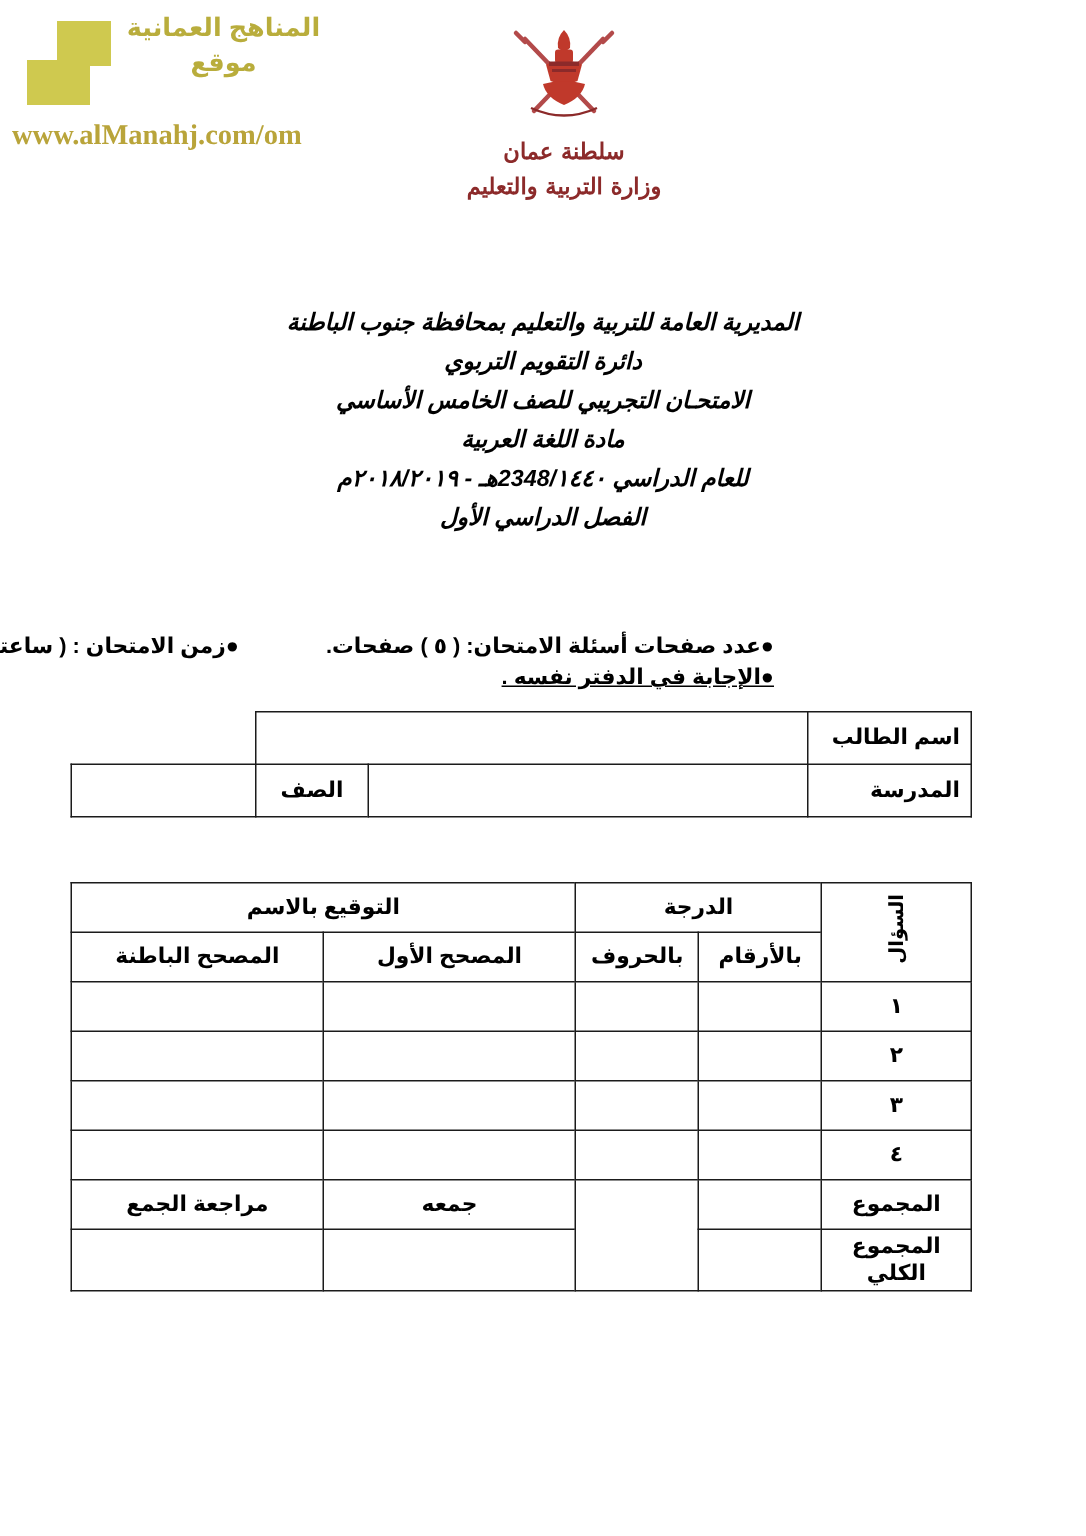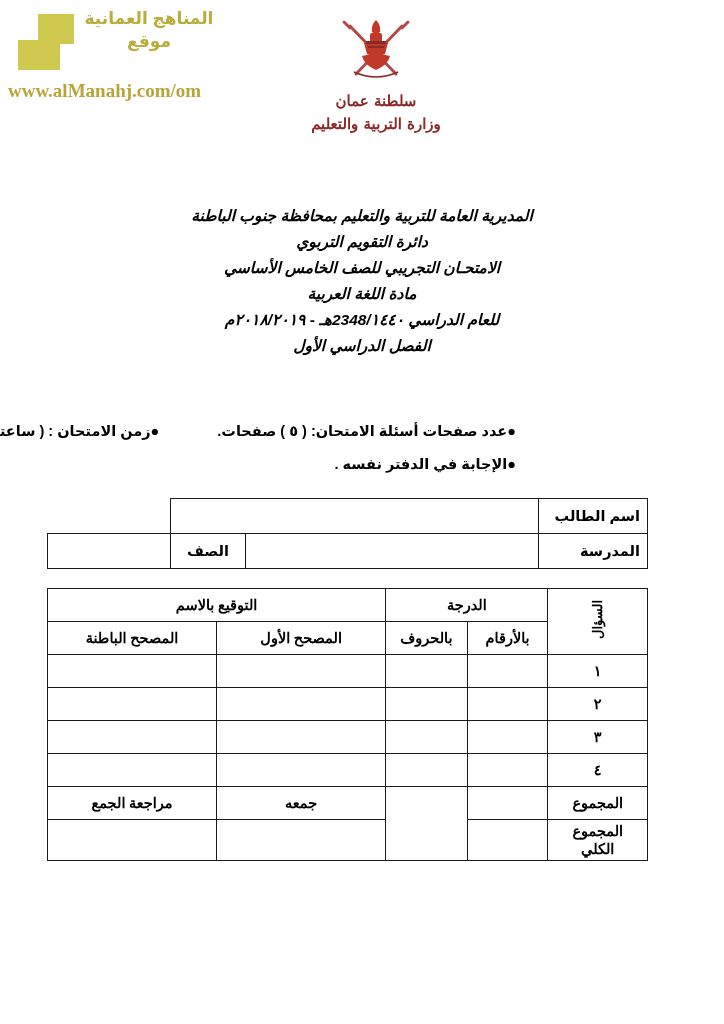--- a/index.html
+++ b/index.html
@@ -113,47 +113,47 @@
     font-size: 14.5px;
     line-height: 21px;
     direction: rtl;
   }
   #exam-meta .meta-row {
     display: flex;
     justify-content: flex-start;
     gap: 58px;
     white-space: nowrap;
   }
-  #exam-meta .meta-row2 { margin-top: 12px; }
+  #exam-meta .meta-row2 { margin-top: 0; text-decoration: underline; }
 
   
   table.doc {
     position: absolute;
     border-collapse: collapse;
     direction: rtl;
     font-weight: bold;
     font-size: 14.5px;
   }
   table.doc td {
     border: 1.3px solid #1b1b1b;
     padding: 2px 7px;
     vertical-align: middle;
   }
 
   
-  #student-table { left: 47px; top: 498px; width: 601px; }
+  #student-table { left: 47px; top: 474px; width: 601px; }
   #student-table td { height: 30px; }
   .st-label { width: 94px; text-align: right; }
   .st-blank-wide { }
   .st-class-label { width: 60px; text-align: center; }
   .st-class-blank { width: 108px; }
 
   
   #grades-table { left: 47px; top: 588px; width: 601px; }
-  #grades-table td { height: 28px; text-align: center; font-family: Liberation Serif, serif; }
+  #grades-table td { height: 28px; text-align: center; }
   .gh-sign { }
   .gh-grade { }
   .c-num  { width: 68px; }
   .c-word { width: 68px; }
   .c-m1   { width: 165px; }
   .c-m2   { width: 165px; }
   .row-tall td { height: 32px; }
   .q-vertical {
     width: 88px;
     text-align: center;

